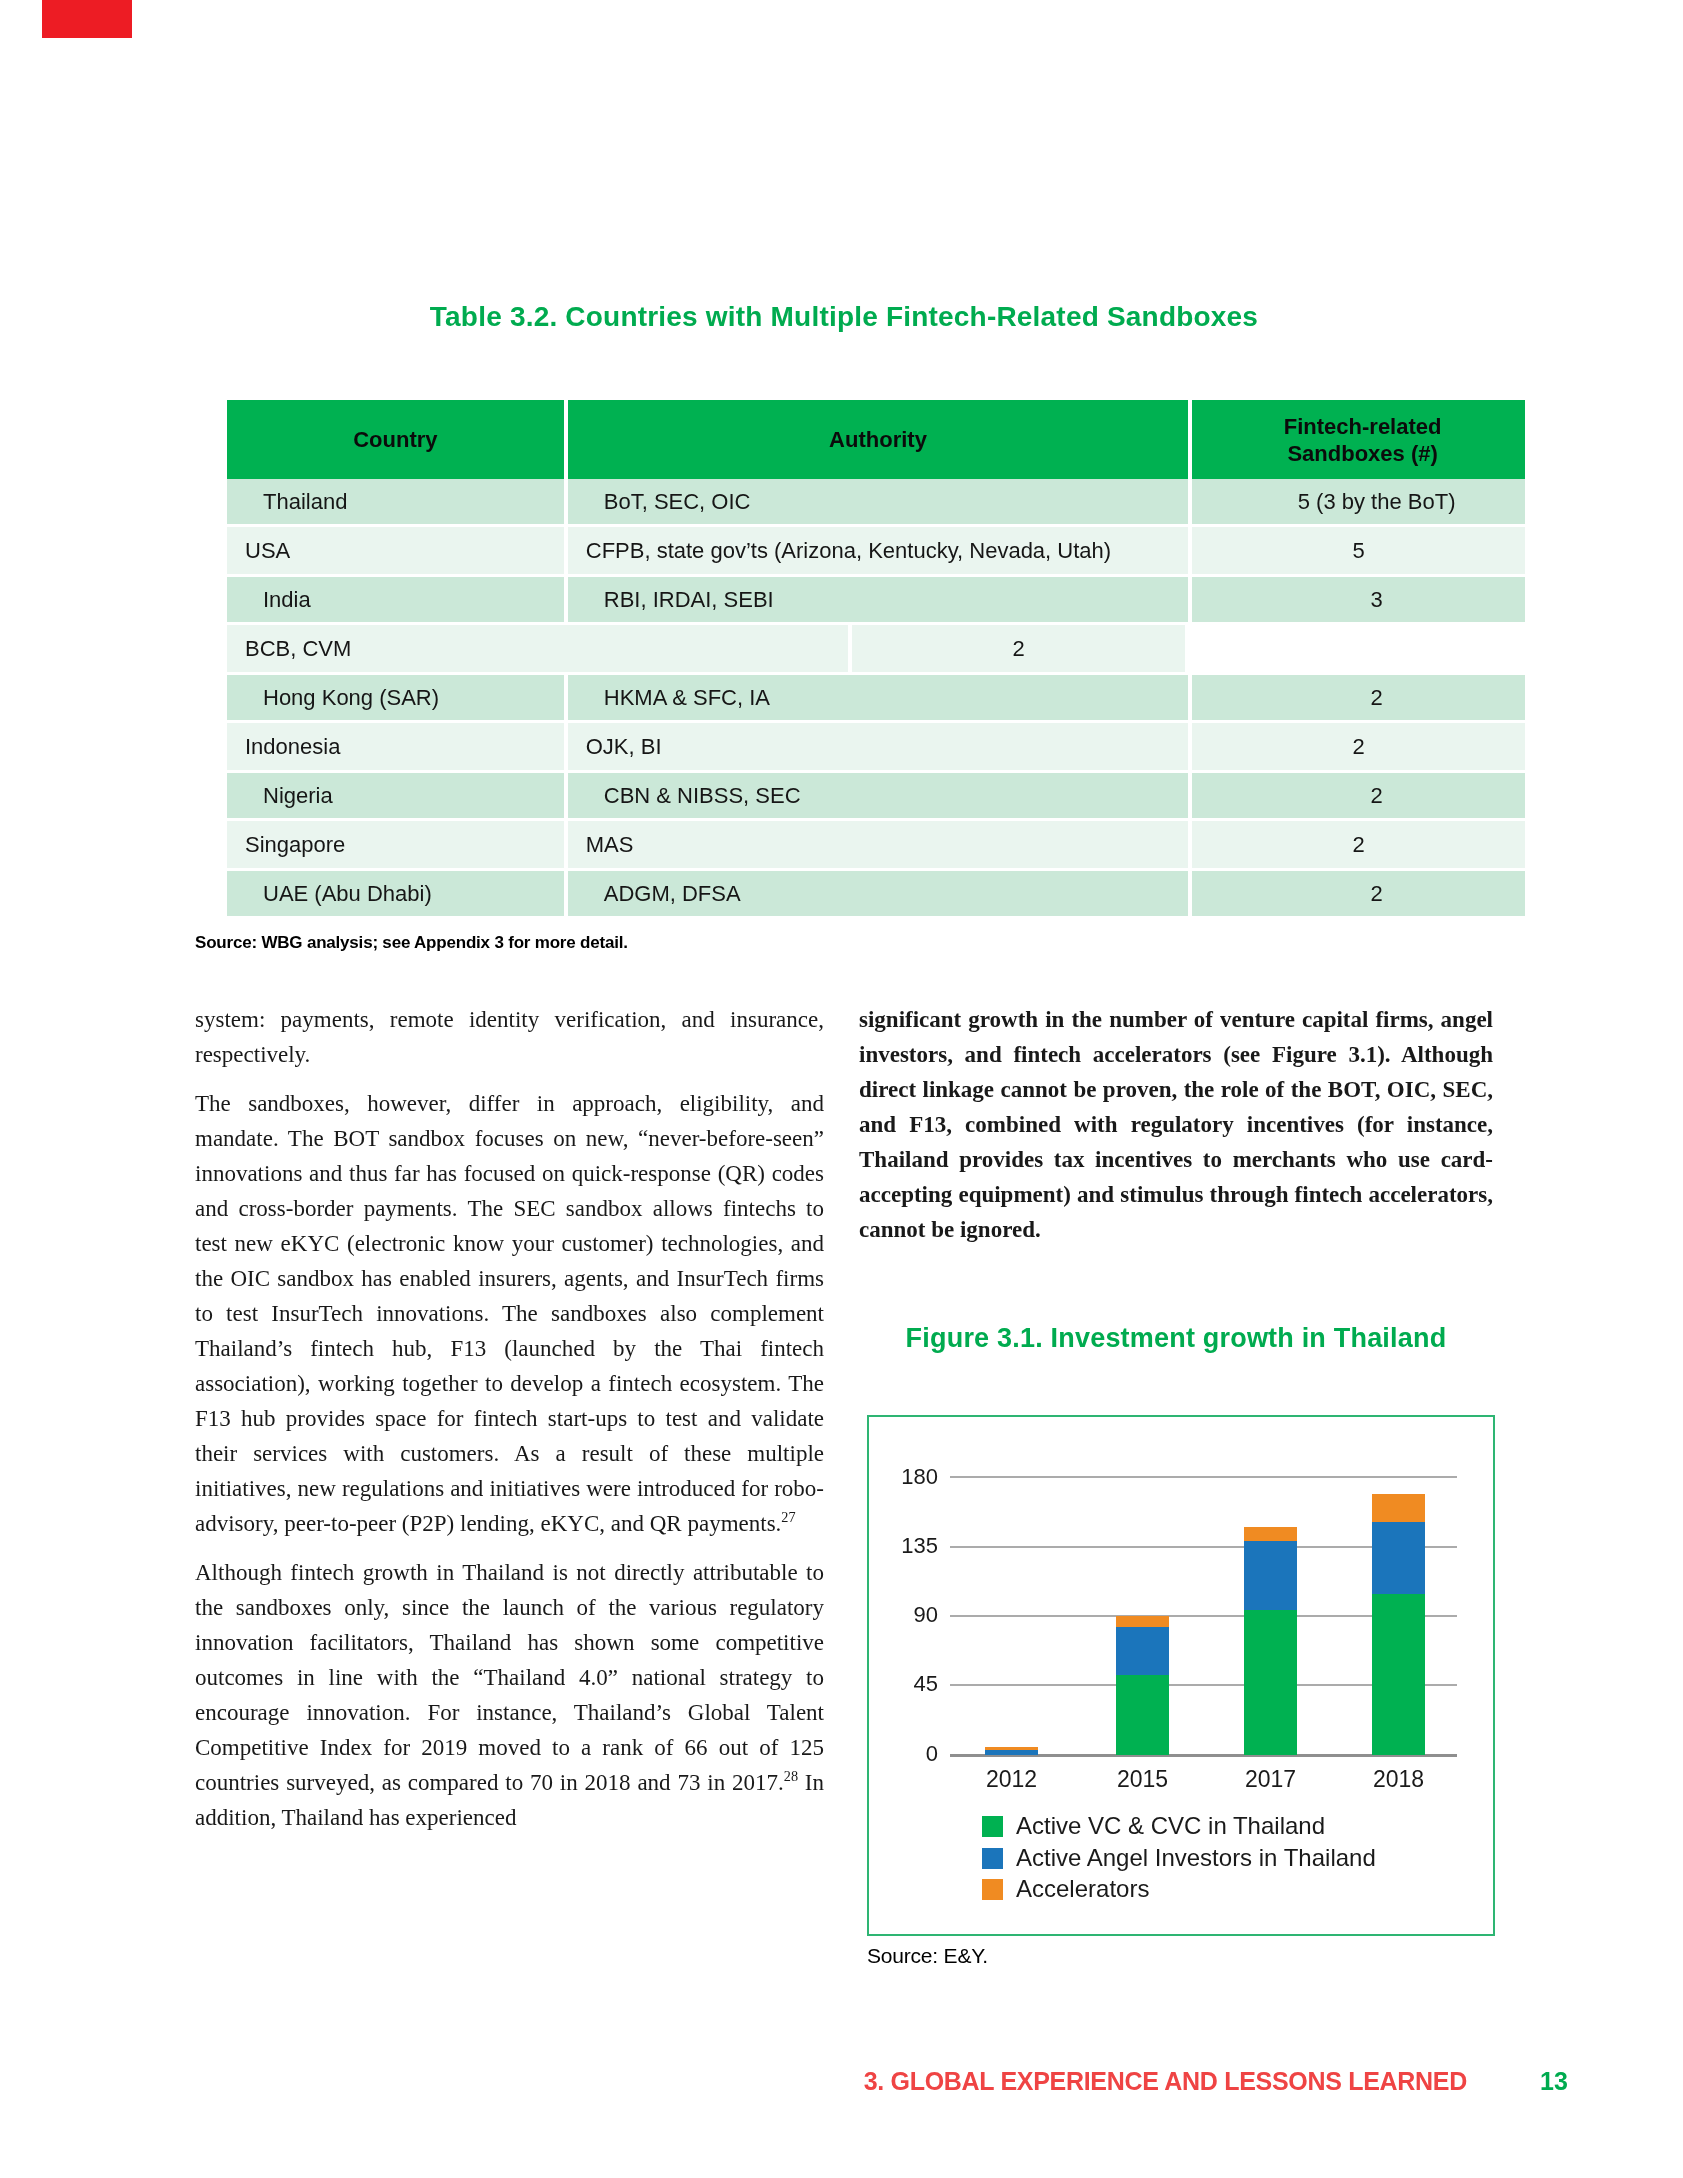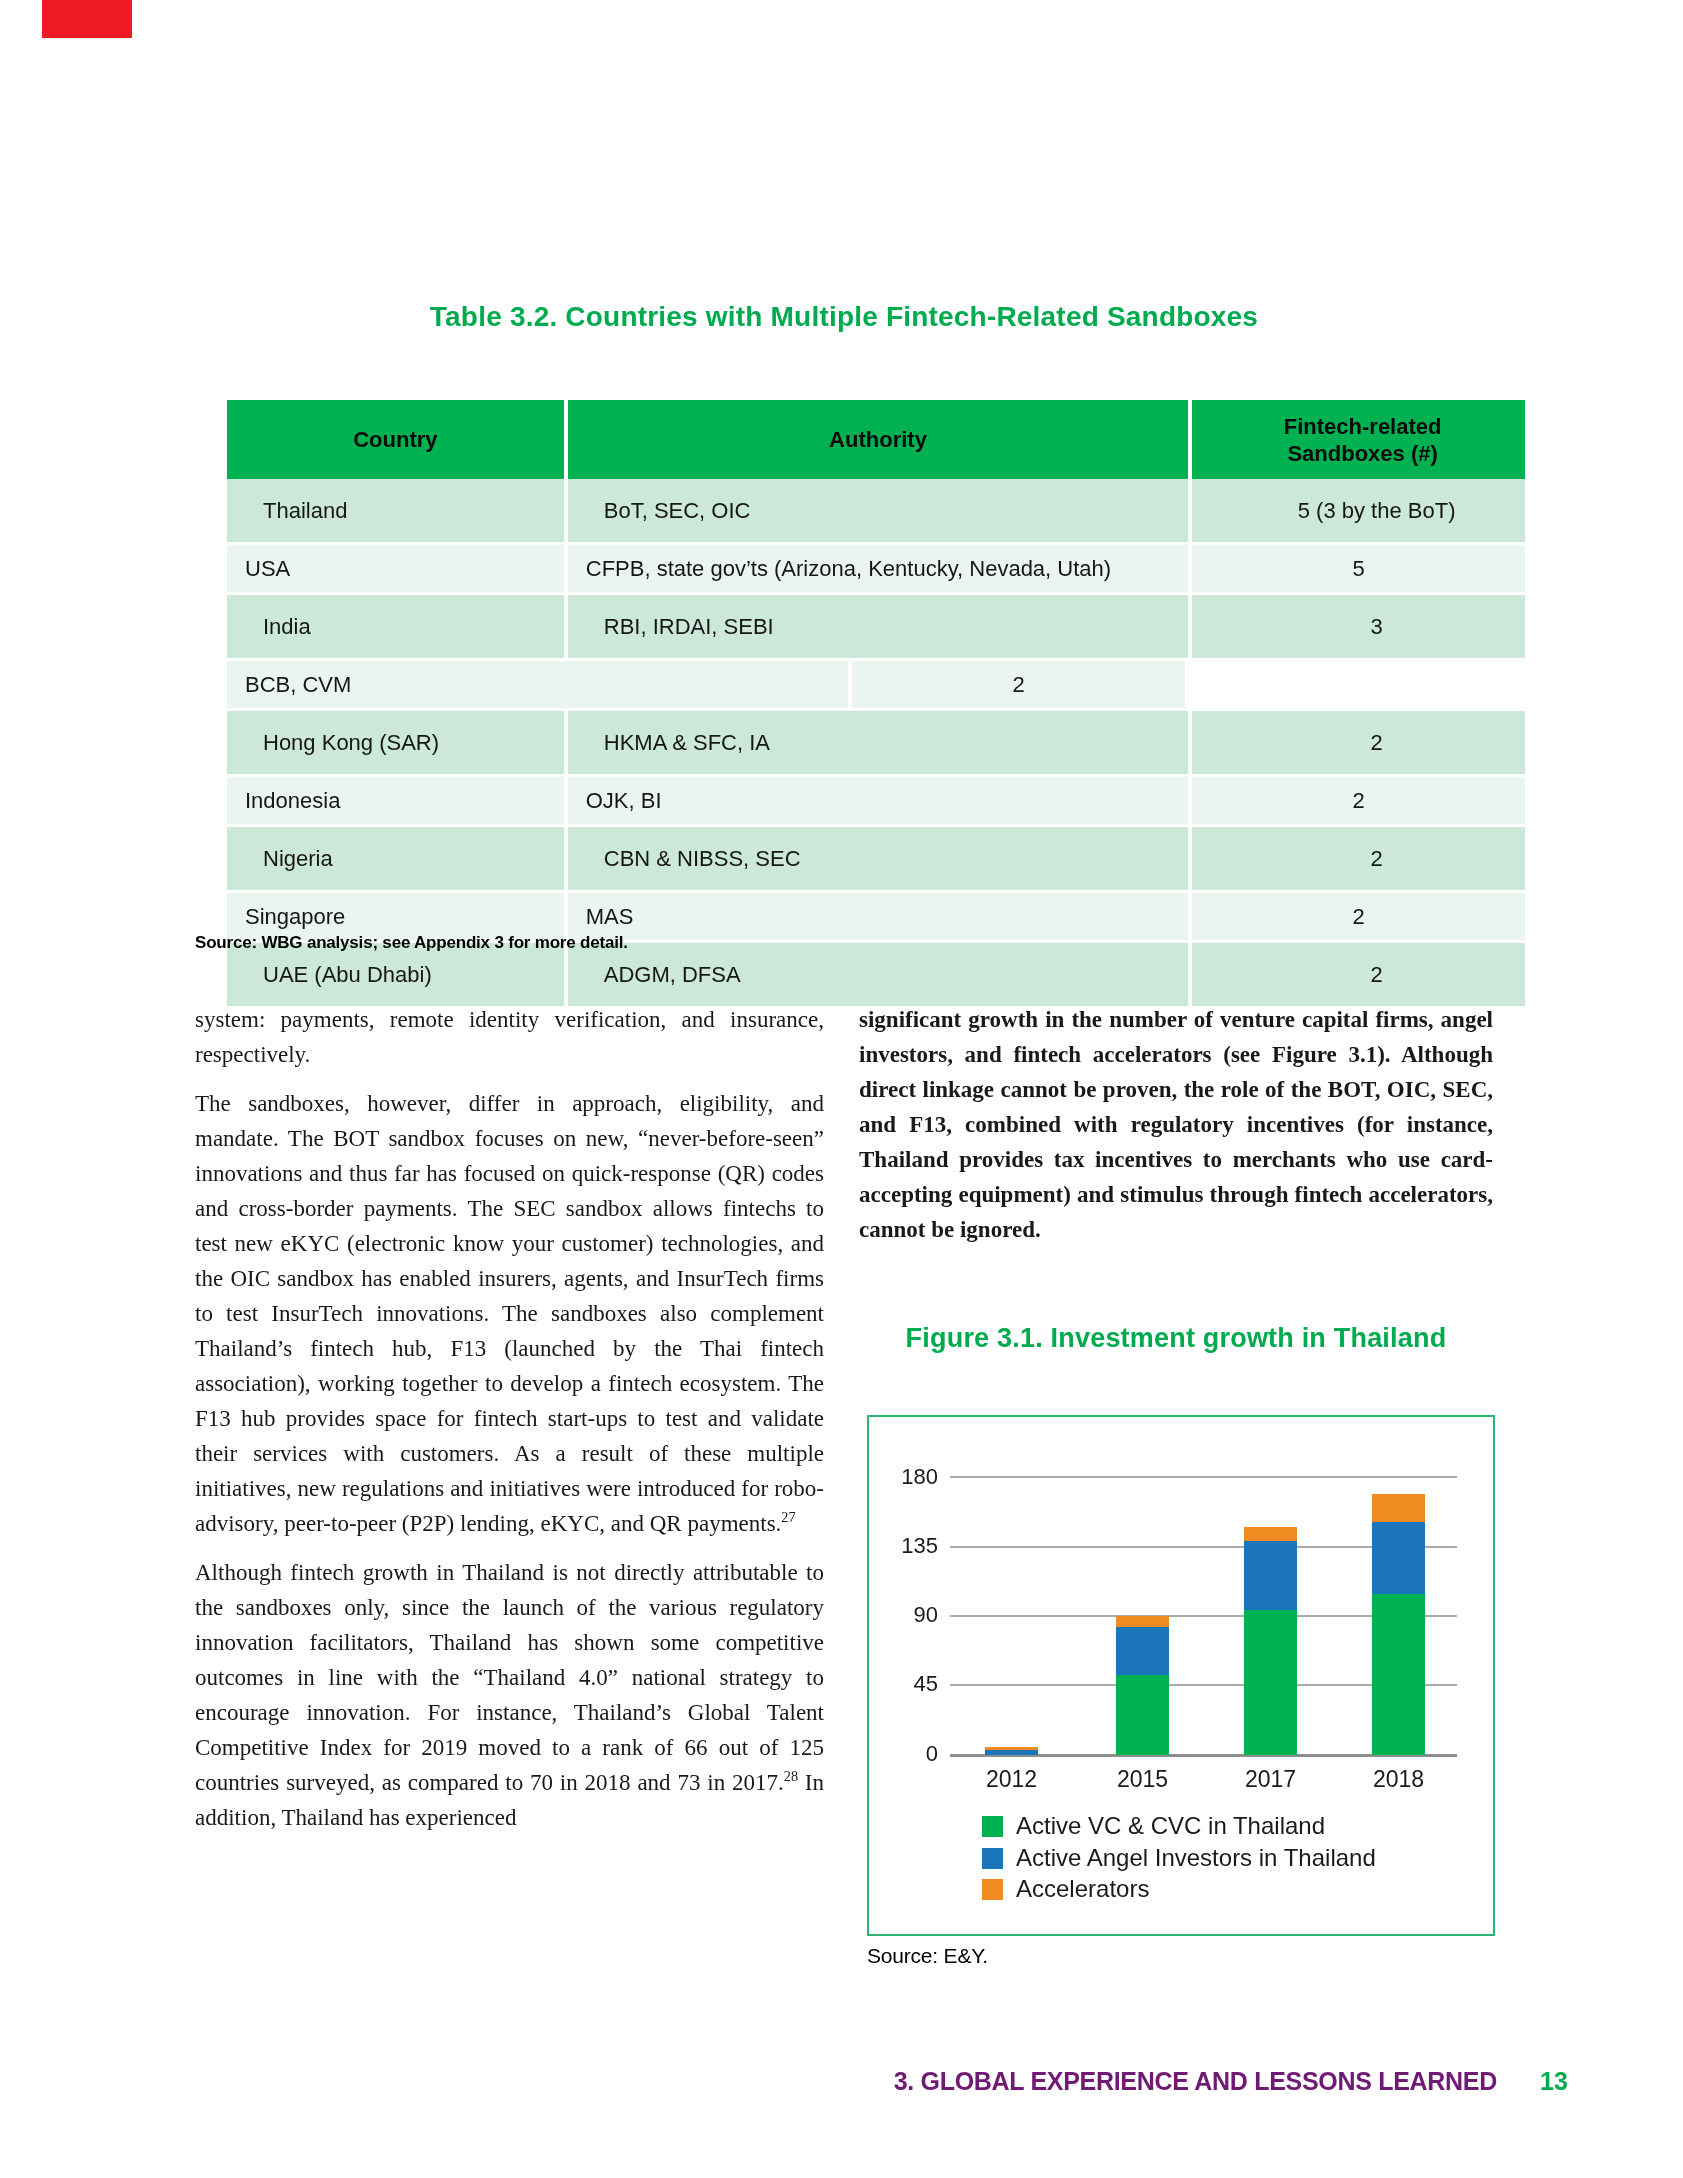--- a/index.html
+++ b/index.html
@@ -15,21 +15,21 @@
   .tbl{position:absolute;left:195px;top:400px;width:1298px;}
   .trow{display:flex;width:1298px;box-sizing:border-box;margin-left:32px;}
   .trow .cell{box-sizing:border-box;display:flex;align-items:center;font-size:22px;color:#161616;
     border-bottom:3px solid #fff;}
   .trow .c0{width:341px;padding-left:18px;border-right:4px solid #fff;}
   .trow .c1{width:625px;padding-left:18px;border-right:4px solid #fff;}
   .trow .c2{width:333px;justify-content:center;text-align:center;}
   .thead .cell{height:79px;background:#00b151;font-weight:bold;color:#0b0b0b;justify-content:center;
     padding-left:8px;text-align:center;line-height:27px;border-bottom:none;}
   .thead .c0,.thead .c1{padding-left:0;}
-  .rdark .cell{background:#cbe8d8;height:66px;padding-left:36px;}
+  .rdark .cell{background:#cbe8d8;height:48px;padding-left:36px;}
   .rlight .cell{background:#eaf5ef;height:50px;}
   .tbl-source{position:absolute;left:195px;top:933px;font-size:17px;color:#000;letter-spacing:-0.2px;font-weight:bold;}
 
   
   .col{position:absolute;top:1002px;font-family:"Liberation Serif",serif;font-size:23px;
     line-height:35px;color:#191919;text-align:justify;}
   .col p{margin:0 0 14px 0;}
   .col sup{font-size:0.62em;line-height:0;}
   .col-left{left:195px;width:629px;}
   .col-right{left:859px;width:634px;font-weight:bold;}
@@ -43,22 +43,22 @@
   .zeroline{position:absolute;background:#8f8f8f;height:3px;}
   .ytick{position:absolute;width:63px;text-align:right;font-size:22px;color:#1a1a1a;}
   .xtick{position:absolute;width:89px;text-align:center;font-size:23px;color:#1a1a1a;}
   .bar{position:absolute;display:flex;flex-direction:column-reverse;}
   .seg{width:100%;}
   .legend-item{position:absolute;display:flex;align-items:center;font-size:24px;color:#1a1a1a;}
   .legend-swatch{width:21px;height:21px;margin-right:13px;flex:0 0 auto;}
   .fig-source{position:absolute;left:867px;top:1944px;font-size:21px;color:#000;letter-spacing:-0.2px;}
 
   
-  .footer-section{position:absolute;left:693px;top:2067px;width:804px;text-align:right;
-    font-weight:bold;font-size:25px;color:#701a75;letter-spacing:-0.3px;}
+  .footer-section{position:absolute;left:663px;top:2067px;width:804px;text-align:right;
+    font-weight:bold;font-size:25px;color:#ef4444;letter-spacing:-0.3px;}
   .footer-page{position:absolute;left:1540px;top:2067px;width:59px;text-align:left;
     font-weight:bold;font-size:25px;color:#00ab4f;}
 </style>
 </head>
 <body>
 
 <div class="page">
 
   <div class="red-tab"></div>
 

